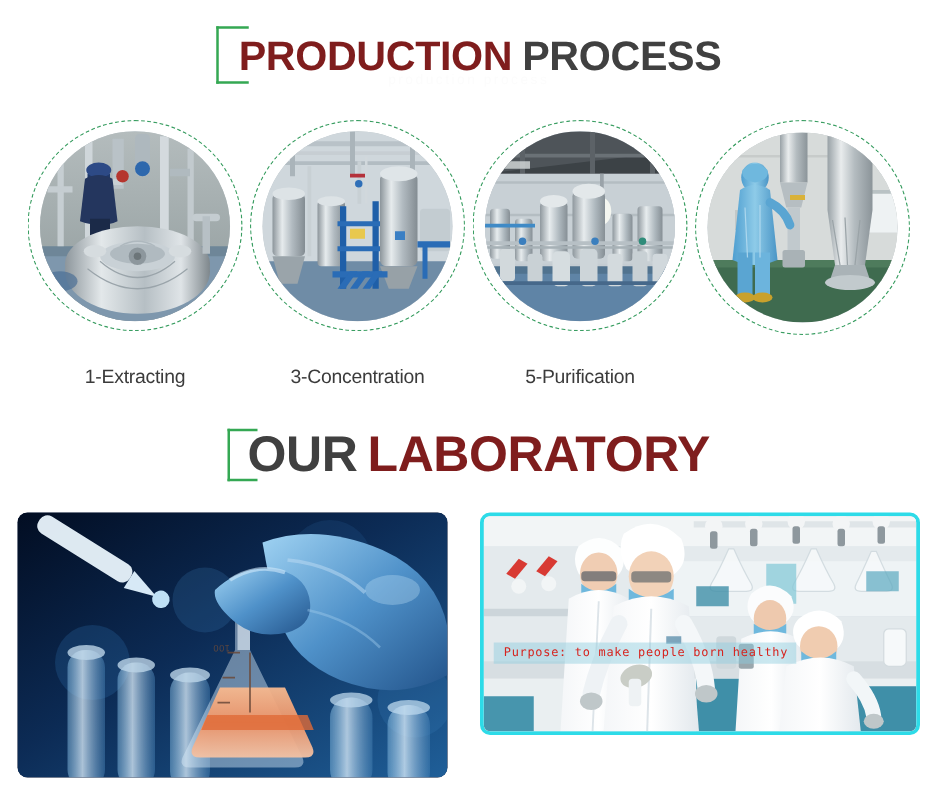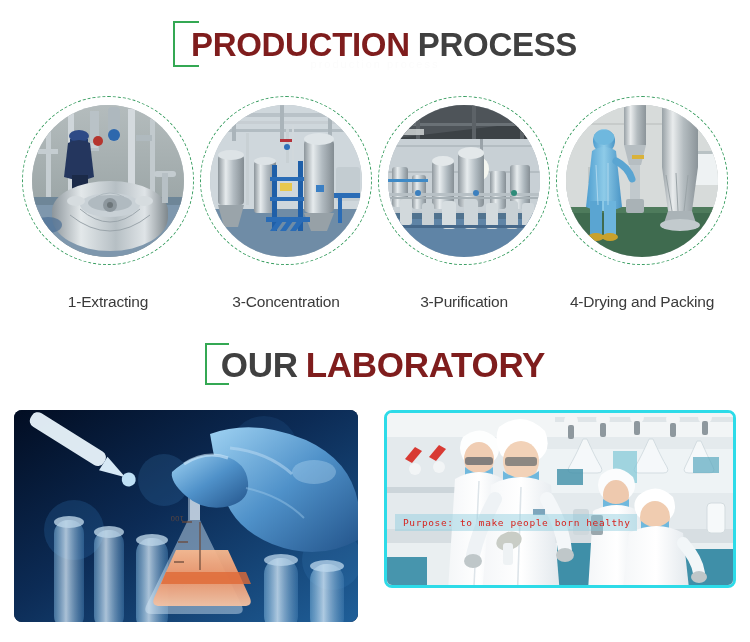--- a/index.html
+++ b/index.html
@@ -43,21 +43,21 @@
   }
 
   .heading-text {
     font-size: 33px;
     font-weight: bold;
     letter-spacing: -0.3px;
     white-space: nowrap;
     line-height: 1;
     margin-left: -14px;
   }
-  #heading-laboratory .heading-text { font-size: 35px; }
+  #heading-laboratory .heading-text { font-size: 40px; }
 
   .hl-green { color: #7f1d1d; }
   .hl-dark  { color: #404040; }
   .hl-space { display: inline-block; width: 8px; }
 
   .watermark {
     position: absolute;
     top: 58px;
     left: 0;
     width: 750px;
@@ -336,21 +336,21 @@
           <rect x="0" y="88" width="152" height="3" fill="#b7c0c5"></rect>
           <rect x="0" y="92" width="152" height="2" fill="#a7b1b6"></rect>
           <rect x="0" y="120" width="152" height="3" fill="#46688a"></rect>
           <circle cx="30" cy="88" r="3" fill="#3b7fbe"></circle>
           <circle cx="88" cy="88" r="3" fill="#3b7fbe"></circle>
           <circle cx="126" cy="88" r="3" fill="#2f8c7a"></circle>
           <rect x="0" y="74" width="40" height="3" fill="#3f8ac6"></rect>
         </svg>
       </div>
     </div>
-    <div class="step-label">3-Purification</div>
+    <div class="step-label">5-Purification</div>
   </div>
 
   <div class="process-step">
     <div class="circle-ring">
       <div class="circle-photo">
         <svg viewBox="0 0 152 152" preserveAspectRatio="xMidYMid slice">
           <defs>
             <linearGradient id="g4m" x1="0" y1="0" x2="1" y2="0">
               <stop offset="0" stop-color="#98a1a6"></stop>
                 <stop offset="0.3" stop-color="#e9eced"></stop>
@@ -391,21 +391,20 @@
           <path d="M26 46 q12 -8 24 0 l6 56 q-18 8 -36 0z" fill="url(#g4suit)"></path>
           <rect x="24" y="96" width="12" height="34" fill="#5aa5d2"></rect>
           <rect x="38" y="96" width="12" height="34" fill="#6cb4dd"></rect>
           <path d="M50 56 q12 6 16 18" stroke="#5aa5d2" stroke-width="7" fill="none" stroke-linecap="round"></path>
           <ellipse cx="30" cy="132" rx="8" ry="4" fill="#c9a12c"></ellipse>
           <ellipse cx="44" cy="132" rx="8" ry="4" fill="#c9a12c"></ellipse>
           <path d="M30 60 l2 40 M42 58 l0 42" stroke="#b9ddf0" stroke-width="1" fill="none" opacity="0.8"></path>
         </svg>
       </div>
     </div>
-    <div class="step-label">4-Drying and Packing</div>
   </div>
 
 </div>
 
 <div class="heading-row" id="heading-laboratory">
   <span class="heading-bracket"></span>
   <span class="heading-text"><span class="hl-dark">OUR</span><span class="hl-space"></span><span class="hl-green">LABORATORY</span></span>
 </div>
 
 <div id="lab-photos">

